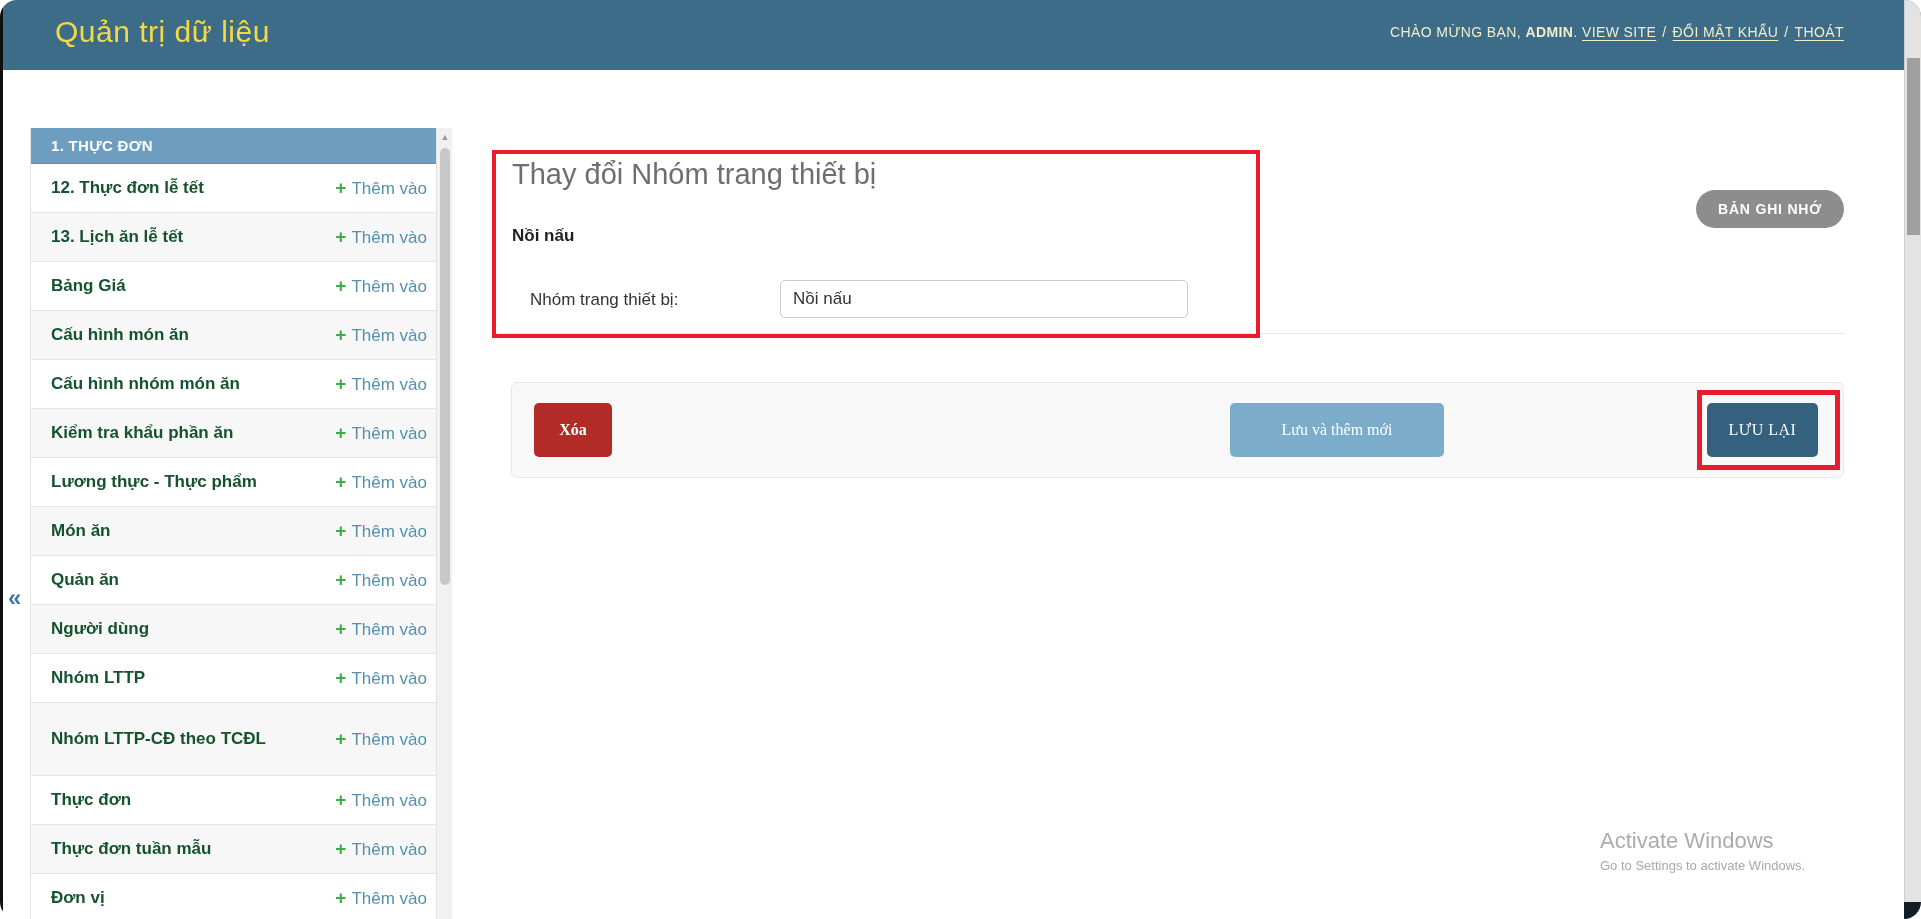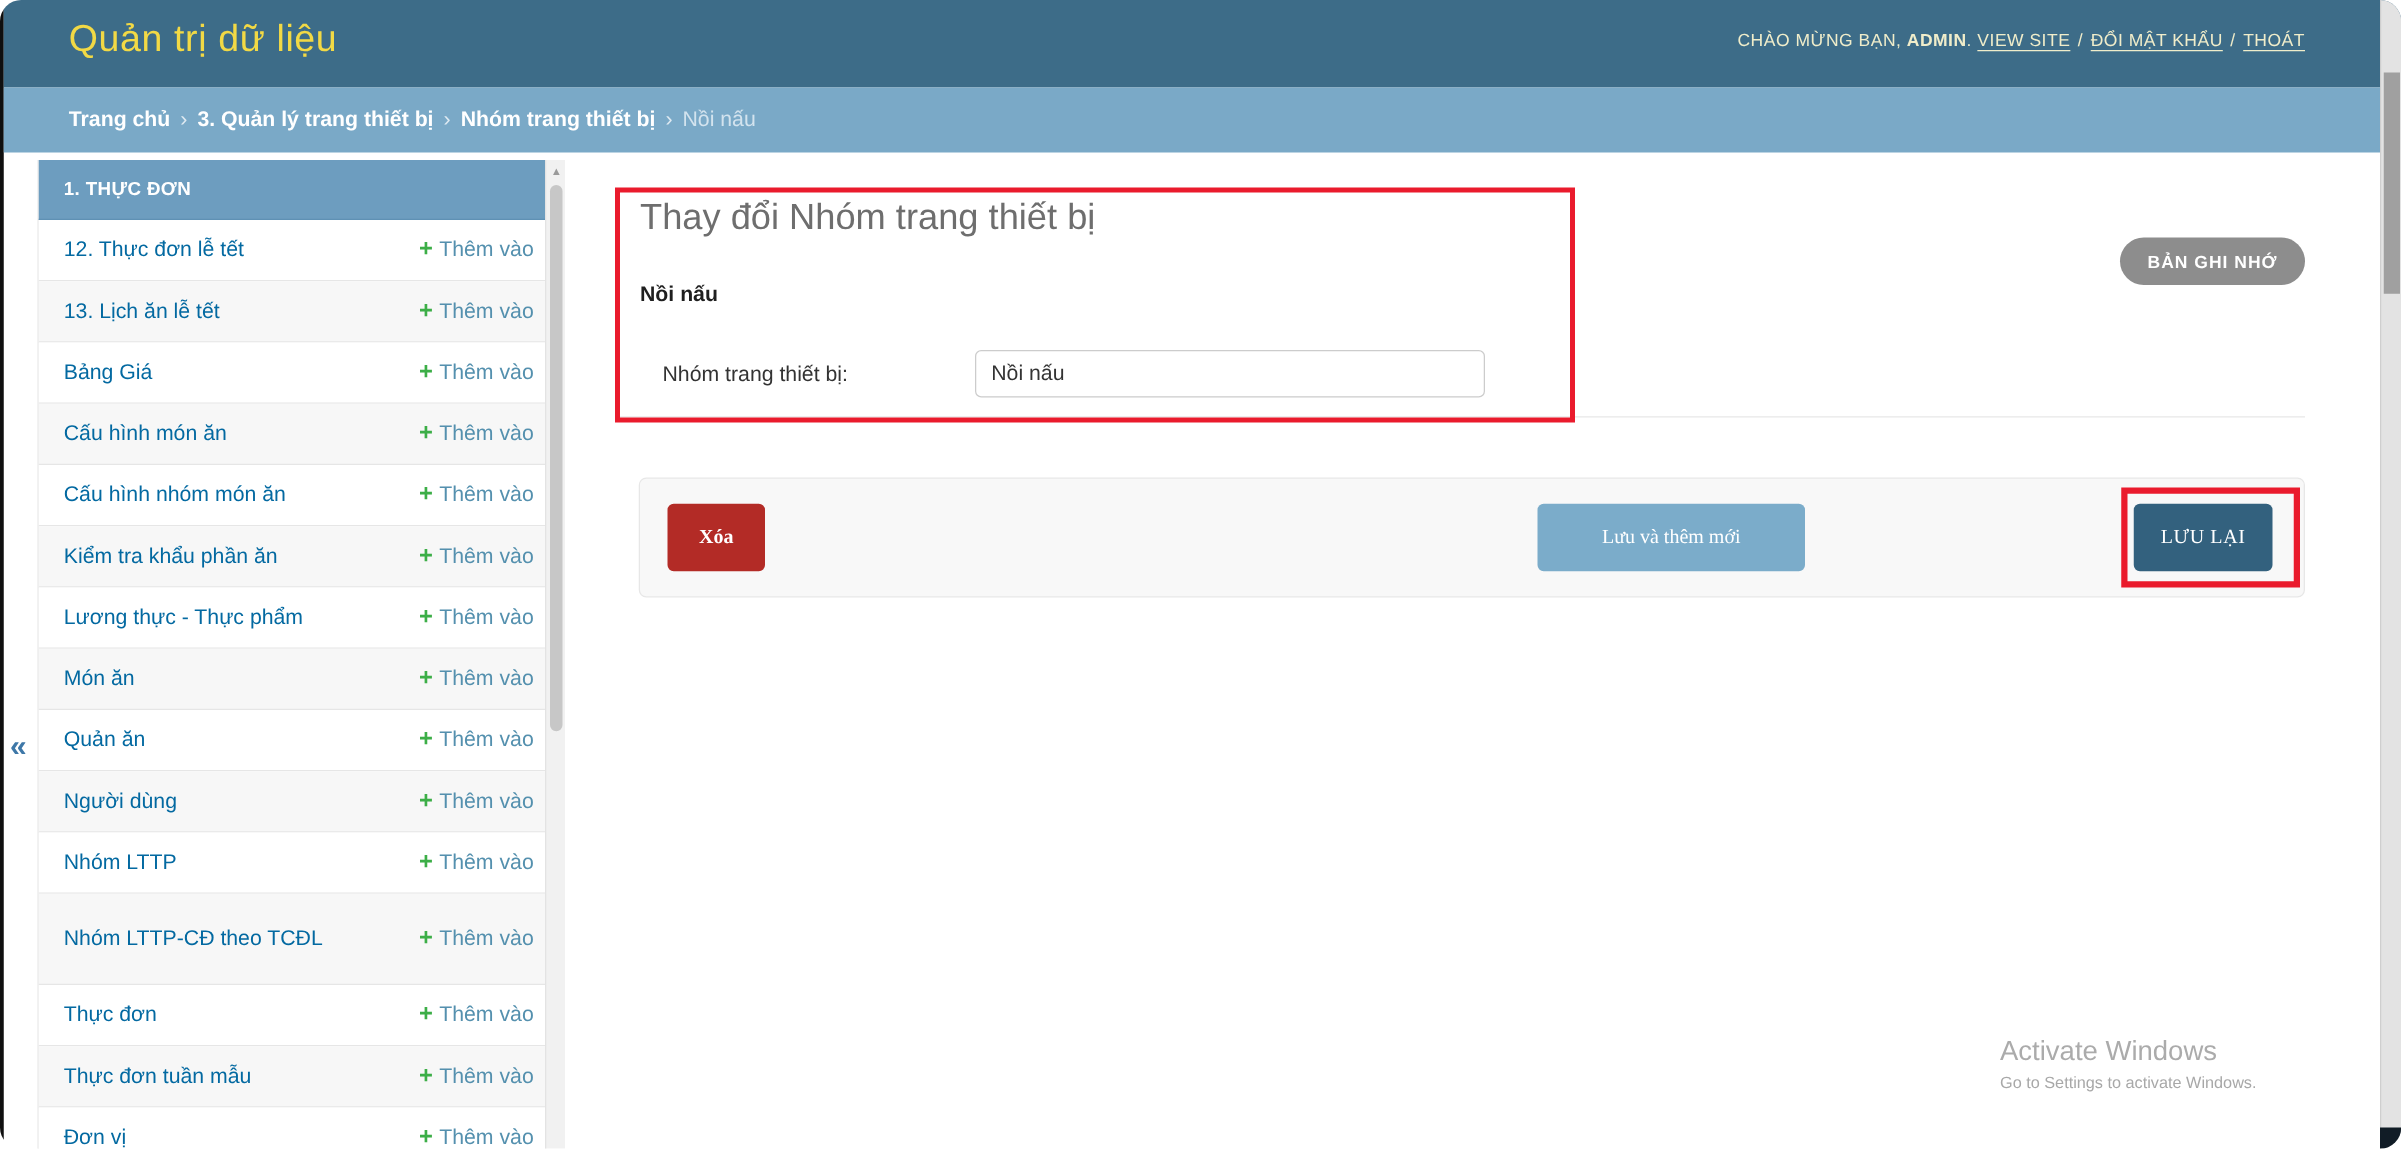--- a/index.html
+++ b/index.html
@@ -25,23 +25,23 @@
   .breadcrumb .bc-current { color:#d3e3ee; }
 
   
   .collapse-toggle { position:absolute; left:8px; top:584px; font-size:24px; font-weight:bold; color:#3e78a8; cursor:pointer; }
 
   
   .sidebar { position:absolute; left:30px; top:128px; width:406px; border-left:1px solid #e6e6e6; }
   .side-row { display:flex; align-items:center; justify-content:space-between; height:49px; padding:0 9px 0 20px; background:#ffffff; border-bottom:1px solid #e6e6e6; cursor:pointer; }
   .side-row.alt { background:#f7f7f7;justify-content:space-between; }
   .side-row.two-line { height:73px; }
-  .side-row.selected { height:48px; background:#6d9dbf; border-bottom:1px solid #5f91b4; }
+  .side-row.selected { height:36px; background:#6d9dbf; border-bottom:1px solid #5f91b4; }
   .side-row.selected .sel-label { color:#ffffff; font-weight:bold; font-size:15px; letter-spacing:.3px; }
-  .side-label { color:#0369a1; font-weight:normal; font-size:17px; text-decoration:none; max-width:240px; line-height:1.35; cursor:pointer; }
+  .side-label { color:#14532d; font-weight:bold; font-size:17px; text-decoration:none; max-width:240px; line-height:1.35; cursor:pointer; }
   .add-link { color:#5490ae; font-size:17px; text-decoration:none; white-space:nowrap; cursor:pointer; }
   .add-link .plus { color:#3cae47; font-weight:bold; font-size:19px; margin-right:5px; }
 
   
   .side-scrollbar { position:absolute; left:436px; top:128px; width:16px; height:791px; background:#f1f1f1; border-left:1px solid #e3e3e3; }
   .side-scroll-arrow { position:absolute; left:0; top:4px; width:16px; text-align:center; font-size:9px; color:#9a9a9a; }
   .side-scroll-thumb { position:absolute; left:3px; top:20px; width:10px; height:437px; background:#c7c7c7; border-radius:6px; }
 
   
   .page-title { position:absolute; left:512px; top:158px; font-size:29px; font-weight:400; color:#6e6e6e; }
@@ -82,23 +82,20 @@
   <div class="left-border"></div>
 
   <div class="app-header">
     <div class="app-title">Quản trị dữ liệu</div>
     <div class="user-tools">
       <span><span>CHÀO MỪNG BẠN,</span>&nbsp;<b>ADMIN</b>.</span>
       <a>VIEW SITE</a><span class="sep">/</span><a>ĐỔI MẬT KHẨU</a><span class="sep">/</span><a>THOÁT</a>
     </div>
   </div>
 
-  <div class="breadcrumb">
-    <a>Trang chủ</a><span class="bc-sep">›</span><a>3. Quản lý trang thiết bị</a><span class="bc-sep">›</span><a>Nhóm trang thiết bị</a><span class="bc-sep">›</span><span class="bc-current">Nồi nấu</span>
-  </div>
 
   <span class="collapse-toggle">«</span>
 
   <div class="sidebar">
     <div class="side-row selected">
       <span class="sel-label">1. THỰC ĐƠN</span>
     </div>
     <div id="side-items">
         <div class="side-row">
           <a class="side-label">12. Thực đơn lễ tết</a>

